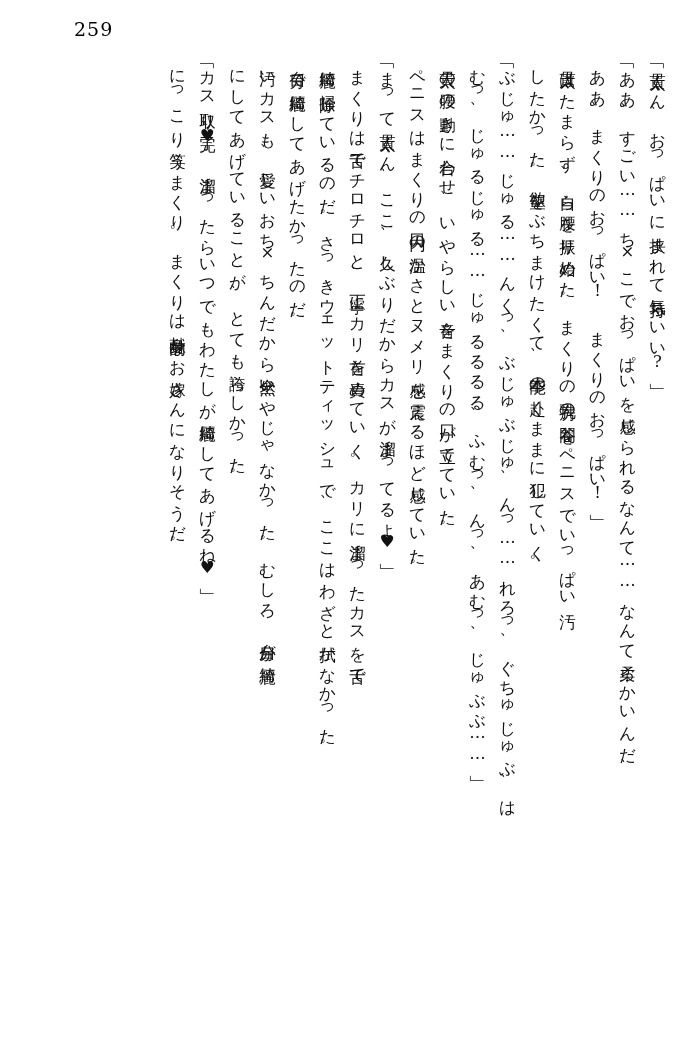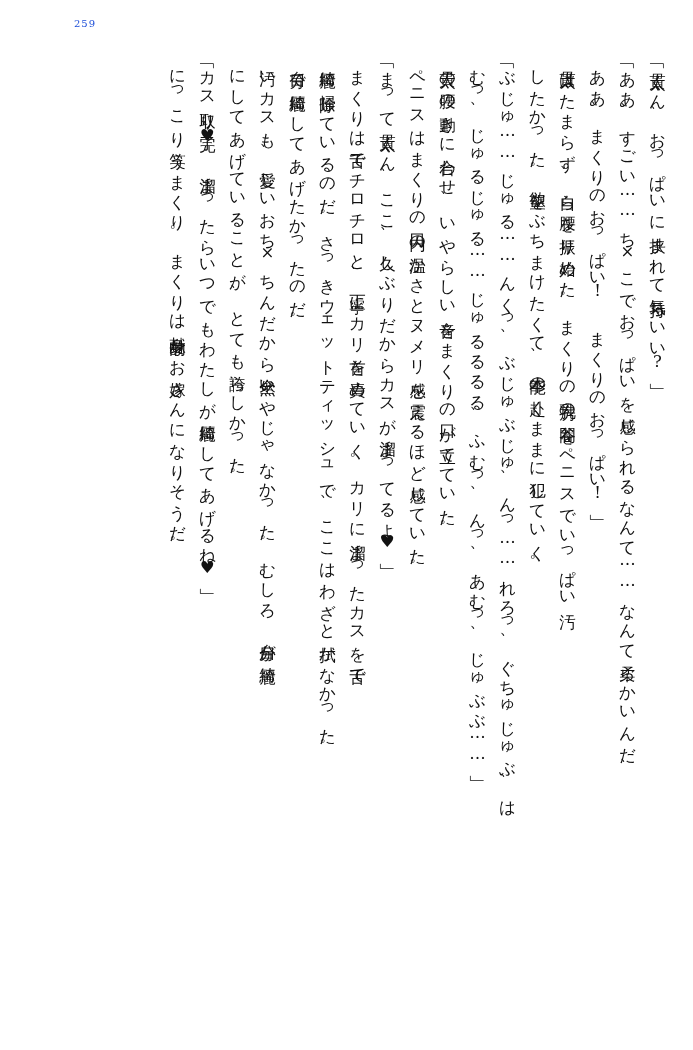--- a/index.html
+++ b/index.html
@@ -16,23 +16,23 @@
     width: 693px;
     height: 1050px;
     background: #ffffff;
     overflow: hidden;
     box-sizing: border-box;
   }
   .page-number {
     position: absolute;
     top: 18px;
     left: 74px;
-    font-size: 10px;
+    font-size: 19px;
     letter-spacing: 1px;
-    color: #1d4ed8;
+    color: #000000;
     font-family: "DejaVu Serif", "Liberation Serif", serif;
     text-align: right;
   }
   .text-block {
     position: absolute;
     top: 58px;
     left: 28px;
     right: 28px;
     height: 960px;
     display: flex;

